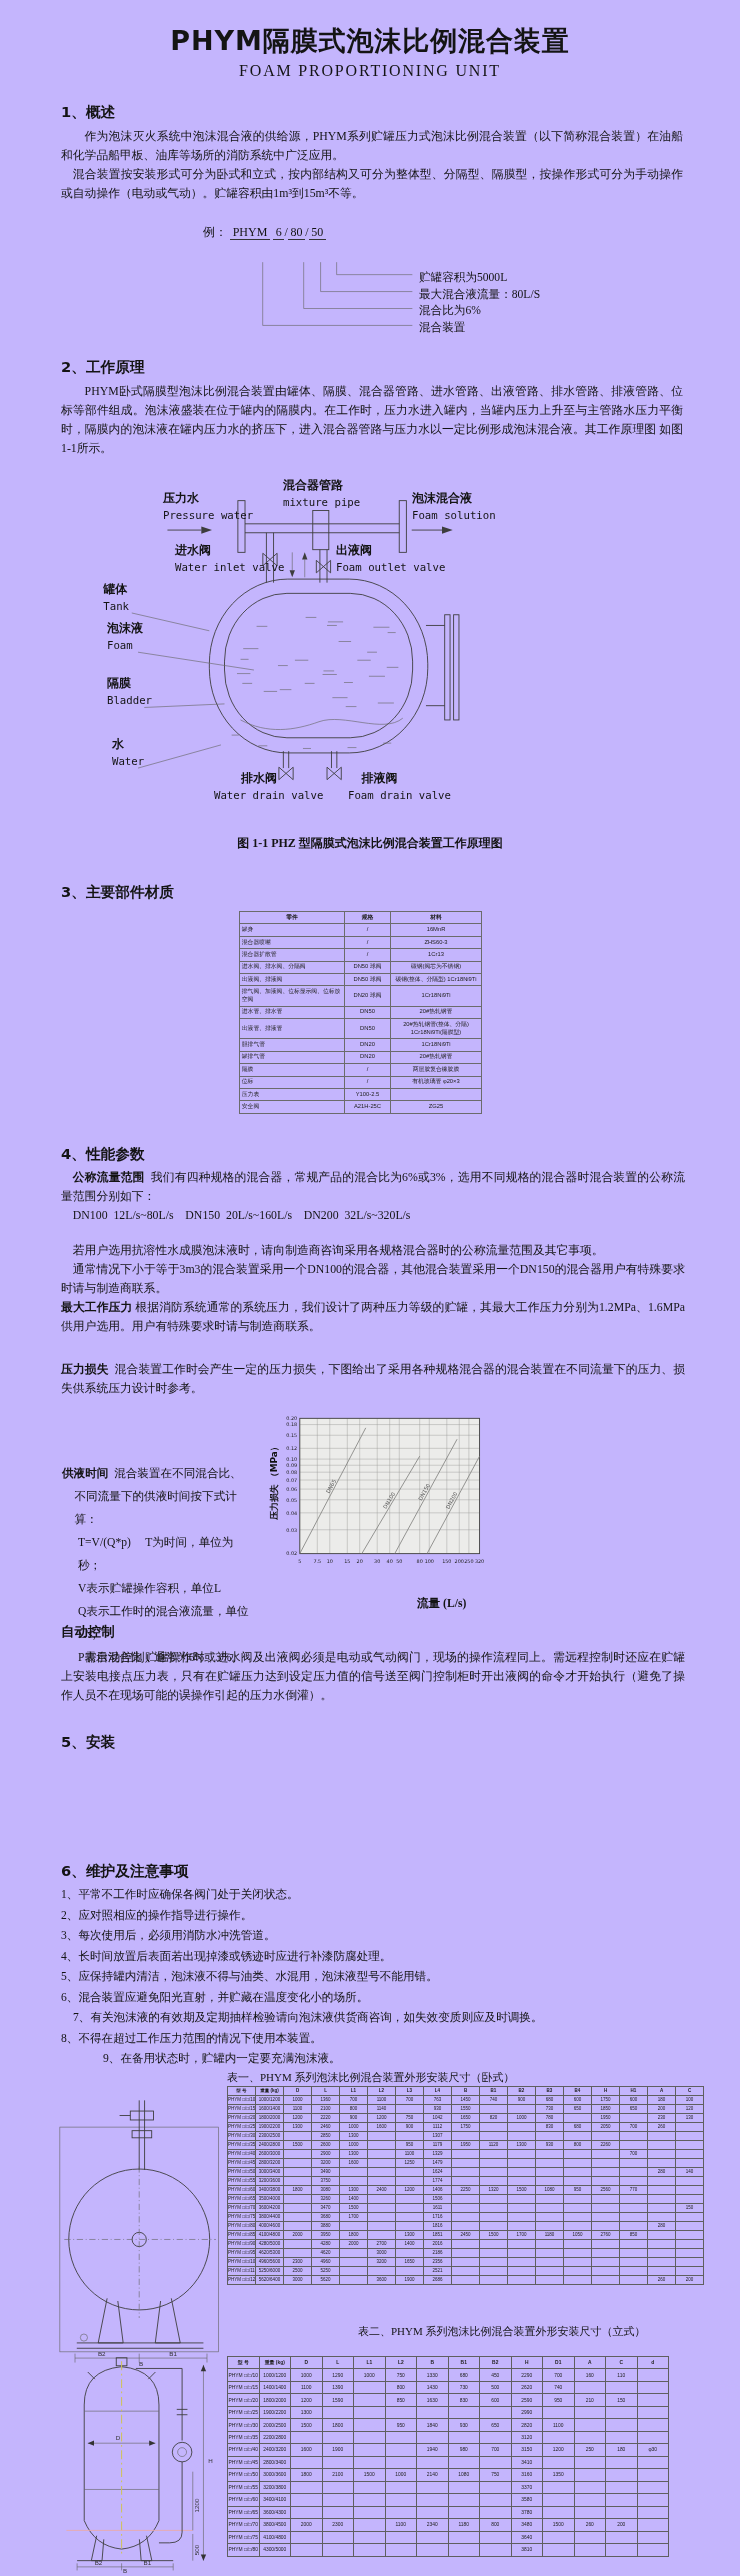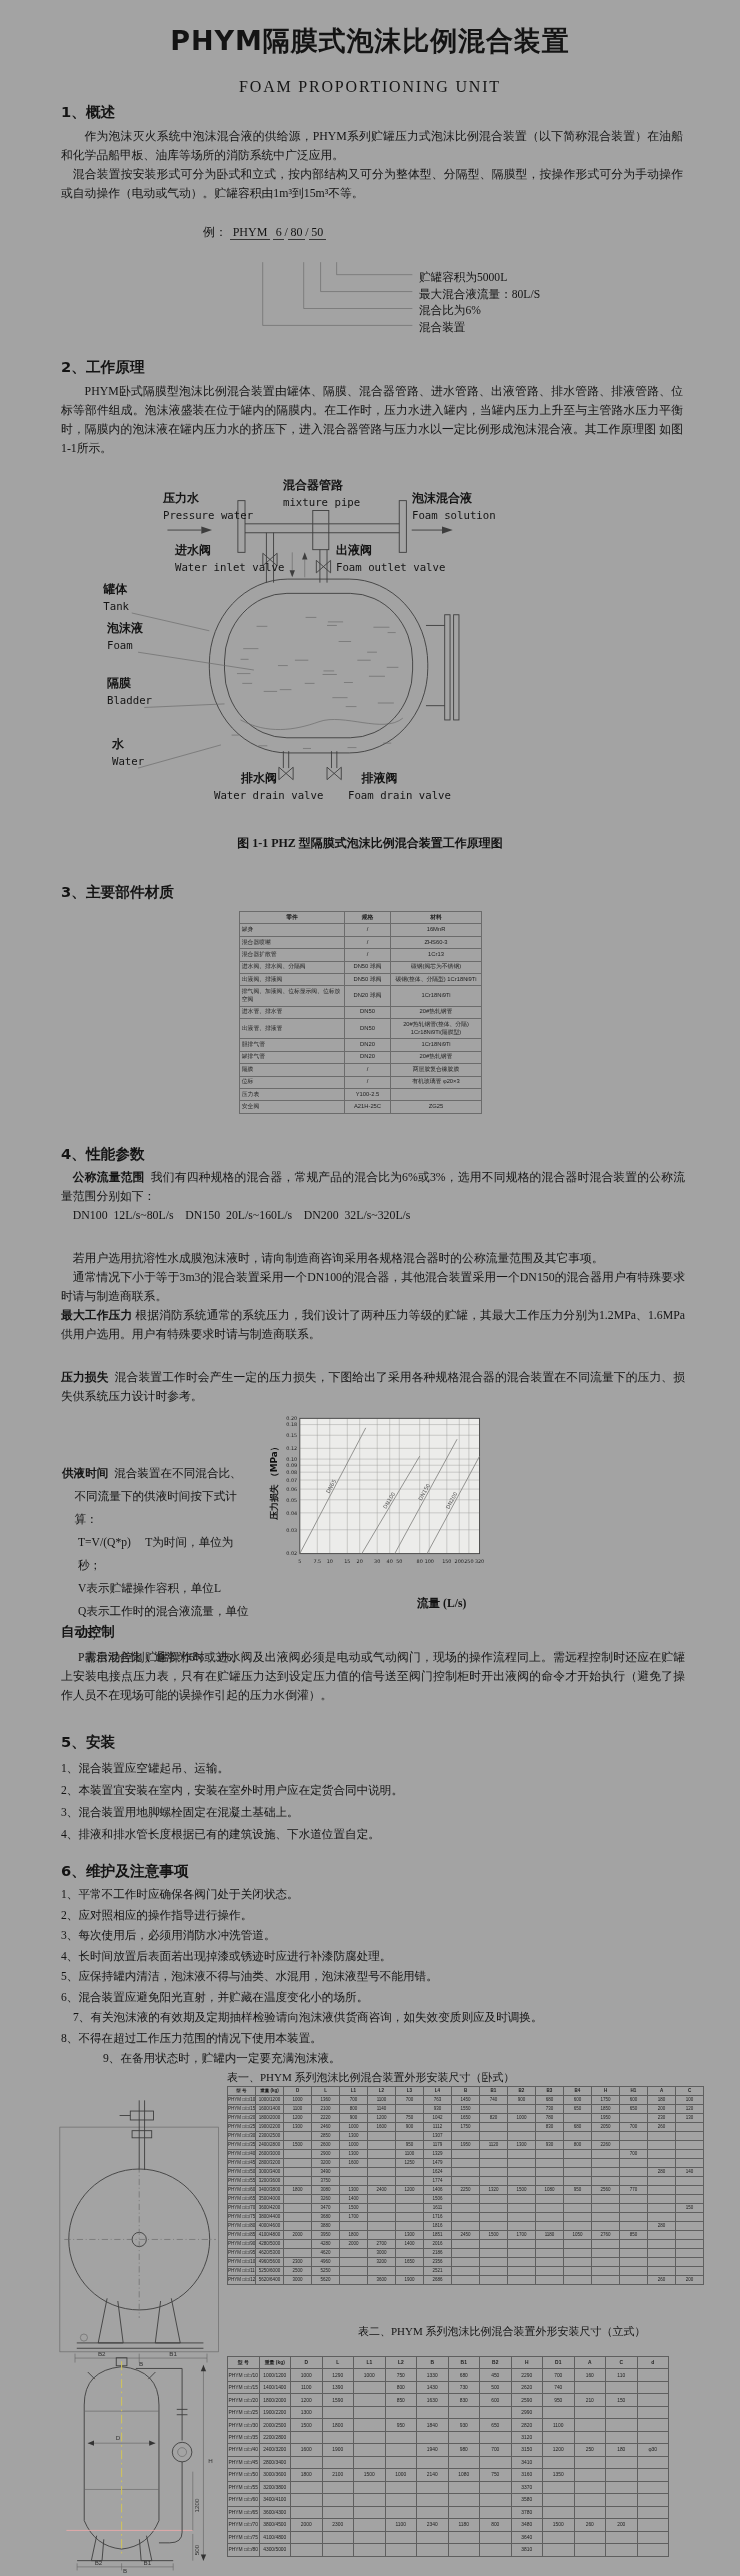--- a/index.html
+++ b/index.html
@@ -1,18 +1,18 @@
 <!DOCTYPE html>
 <html style="font-size:14.3px"><head>
 <meta charset="utf-8">
 <style>
   *{margin:0;padding:0;box-sizing:border-box}
   html,body{background:#e9e9e7}
   body{font-family:"Liberation Serif","DejaVu Serif",serif;color:#141414}
-  #page{position:relative;width:740px;height:2576px;margin:0 auto;background:#a3a3a3;overflow:hidden;box-shadow:0 0 3.6px rgba(0,0,0,.25)}
+  #page{position:relative;width:740px;height:2576px;margin:0 auto;background:#c4b5fd;overflow:hidden;box-shadow:0 0 3.6px rgba(0,0,0,.25)}
   .abs{position:absolute}
   .doc-title{width:100%;text-align:center;font-family:"DejaVu Sans","Liberation Sans",sans-serif;font-weight:bold;font-size:27px;letter-spacing:0.9px}
   .doc-sub{width:100%;text-align:center;font-size:16px;letter-spacing:1.8px}
   .h{font-family:"DejaVu Sans","Liberation Sans",sans-serif;font-weight:bold;font-size:14.7px}
   .para{font-size:11.8px;line-height:19px;text-align:justify}
   .para p{text-indent:2em}
   .pre{white-space:pre-wrap}
   .kw{font-weight:bold}
   .li{font-size:11.6px;overflow:hidden;white-space:nowrap}
   .mini{font-size:11.6px;line-height:23px}
@@ -51,21 +51,21 @@
   .ln{stroke:#3d3d3d;fill:none;stroke-width:1}
   .thin{stroke:#666;fill:none;stroke-width:.7}
   .dim{font-family:"Liberation Sans",sans-serif;font-size:7px;fill:#333}
 </style>
 </head>
 <body>
 
 <div id="page">
 
   <div class="abs doc-title" style="top:23px;left:0">PHYM隔膜式泡沫比例混合装置</div>
-  <div class="abs doc-sub" style="top:78px;left:0">FOAM PROPORTIONING UNIT</div>
+  <div class="abs doc-sub" style="top:62px;left:0">FOAM PROPORTIONING UNIT</div>
 
   <div class="abs h" style="top:103px;left:61px">1、概述</div>
   <div class="abs para" style="top:127px;left:61px;width:622px">
     <p>作为泡沫灭火系统中泡沫混合液的供给源，PHYM系列贮罐压力式泡沫比例混合装置（以下简称混合装置）在油船和化学品船甲板、油库等场所的消防系统中广泛应用。</p>
     <p style="text-indent:1em">混合装置按安装形式可分为卧式和立式，按内部结构又可分为整体型、分隔型、隔膜型，按操作形式可分为手动操作或自动操作（电动或气动）。贮罐容积由1m³到15m³不等。</p>
   </div>
 
   <div class="abs model" style="top:223px;left:203px;width:392px;height:132px">
     <div>
       <span>例：</span>
@@ -303,21 +303,21 @@
           <td>A21H-25C</td>
           <td>ZG25</td>
         </tr>
       </tbody>
     </table>
 
   <div class="abs h" style="top:1145px;left:61px">4、性能参数</div>
   <div class="abs para" style="top:1168px;left:61px;width:624px">
     <p style="text-indent:1em"><span class="kw">公称流量范围</span><span class="pre">  我们有四种规格的混合器，常规产品的混合比为6%或3%，选用不同规格的混合器时混合装置的公称流量范围分别如下：</span></p>
     <p class="pre" style="text-indent:1em">DN100  12L/s~80L/s    DN150  20L/s~160L/s    DN200  32L/s~320L/s</p>
-    <p style="text-indent:1em;margin-top:24px">若用户选用抗溶性水成膜泡沫液时，请向制造商咨询采用各规格混合器时的公称流量范围及其它事项。</p>
+    <p style="text-indent:1em;margin-top:16px">若用户选用抗溶性水成膜泡沫液时，请向制造商咨询采用各规格混合器时的公称流量范围及其它事项。</p>
     <p style="text-indent:1em">通常情况下小于等于3m3的混合装置采用一个DN100的混合器，其他混合装置采用一个DN150的混合器用户有特殊要求时请与制造商联系。</p>
     <p style="text-indent:0"><span class="kw">最大工作压力</span><span> 根据消防系统通常的系统压力，我们设计了两种压力等级的贮罐，其最大工作压力分别为1.2MPa、1.6MPa供用户选用。用户有特殊要求时请与制造商联系。</span></p>
     <p style="text-indent:0;margin-top:24px"><span class="kw">压力损失</span><span class="pre">  混合装置工作时会产生一定的压力损失，下图给出了采用各种规格混合器的混合装置在不同流量下的压力、损失供系统压力设计时参考。</span></p>
   </div>
 
   <div class="abs mini" style="top:1462px;left:62px;width:194px">
     <div><span class="kw">供液时间</span><span class="pre">  混合装置在不同混合比、</span></div>
     <div style="padding-left:12.5px">不同流量下的供液时间按下式计算：</div>
     <div style="padding-left:16px" class="pre">T=V/(Q*p)     T为时间，单位为秒；</div>
     <div style="padding-left:16px">V表示贮罐操作容积，单位L</div>
@@ -393,26 +393,20 @@
       <text class="dlab" x="212.5" y="99.3" transform="rotate(-61.7 212.5 99.3)">DN200</text>
     </svg>
   <div class="abs xaxis-label" style="top:1596px;left:417px">流量 (L/s)</div>
 
   <div class="abs h" style="top:1623px;left:61px;font-size:13.4px">自动控制</div>
   <div class="abs para" style="top:1648px;left:61px;width:624px">
     <p>需自动控制贮罐操作时，进水阀及出液阀必须是电动或气动阀门，现场的操作流程同上。需远程控制时还应在贮罐上安装电接点压力表，只有在贮罐压力达到设定压力值的信号送至阀门控制柜时开出液阀的命令才开始执行（避免了操作人员不在现场可能的误操作引起的压力水倒灌）。</p>
   </div>
 
   <div class="abs h" style="top:1733px;left:61px">5、安装</div>
-  <div class="abs" style="top:1758px;left:61px;width:624px">
-      <div class="li" style="height: 22px; line-height: 22px;">1、混合装置应空罐起吊、运输。</div>
-      <div class="li" style="height: 22px; line-height: 22px;">2、本装置宜安装在室内，安装在室外时用户应在定货合同中说明。</div>
-      <div class="li" style="height: 22px; line-height: 22px;">3、混合装置用地脚螺栓固定在混凝土基础上。</div>
-      <div class="li" style="height: 22px; line-height: 22px;">4、排液和排水管长度根据已有的建筑设施、下水道位置自定。</div>
-    </div>
 
   <div class="abs h" style="top:1862px;left:61px">6、维护及注意事项</div>
   <div class="abs" style="top:1885px;left:61px;width:624px">
       <div class="li" style="height: 20.5px; line-height: 20.5px;">1、平常不工作时应确保各阀门处于关闭状态。</div>
       <div class="li" style="height: 20.5px; line-height: 20.5px;">2、应对照相应的操作指导进行操作。</div>
       <div class="li" style="height: 20.5px; line-height: 20.5px;">3、每次使用后，必须用消防水冲洗管道。</div>
       <div class="li" style="height: 20.5px; line-height: 20.5px;">4、长时间放置后表面若出现掉漆或锈迹时应进行补漆防腐处理。</div>
       <div class="li" style="height: 20.5px; line-height: 20.5px;">5、应保持罐内清洁，泡沫液不得与油类、水混用，泡沫液型号不能用错。</div>
       <div class="li" style="height: 20.5px; line-height: 20.5px;">6、混合装置应避免阳光直射，并贮藏在温度变化小的场所。</div>
       <div class="li" style="height: 20.5px; line-height: 20.5px; margin-left: 12px;">7、有关泡沫液的有效期及定期抽样检验请向泡沫液供货商咨询，如失效变质则应及时调换。</div>

